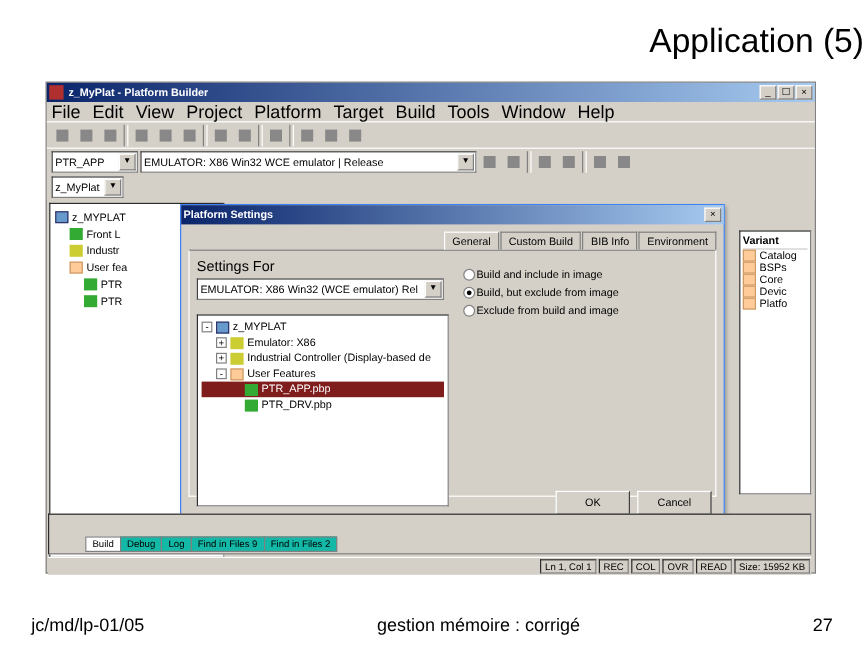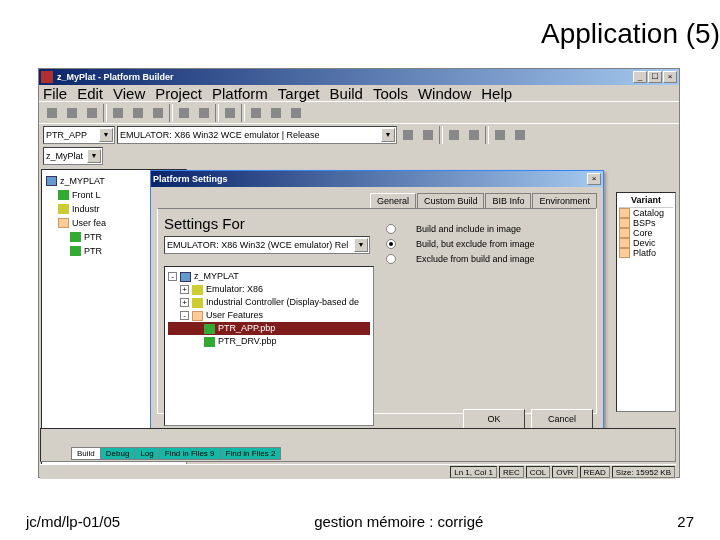--- a/index.html
+++ b/index.html
@@ -45,31 +45,31 @@
 .right-pane .hdr { font-weight: bold; padding-bottom: 2px; border-bottom: 1px solid #ccc; }
 
 
 .dialog { position: absolute; left: 150px; top: 170px; width: 454px; height: 268px; background: #d4d0c8; border: 1px solid #3b82f6; box-shadow: 2px 2px 3px rgba(0,0,0,.3); }
 .dialog .titlebar { background: linear-gradient(90deg, #0a246a, #a6caf0); }
 .dlg-tabs { display: flex; padding: 6px 6px 0 6px; font-size: 9px; gap: 1px; justify-content: flex-end; }
 .dlg-tab { padding: 2px 6px; background: #d4d0c8; border: 1px solid #808080; border-bottom: none; }
 .dlg-tab.active { background: #d4d0c8; border-top: 1px solid #fff; border-left: 1px solid #fff; position: relative; z-index: 2; }
 .dlg-body { margin: 0 6px 6px; border: 1px solid #fff; border-top-color: #808080; border-left-color: #fff; height: 206px; padding: 6px; display: flex; gap: 12px; background: #d4d0c8; }
 .settings-for { width: 210px; }
-.settings-for .lbl { font-size: 15px; margin-bottom: 2px; }
+.settings-for .lbl { font-size: 12px; margin-bottom: 2px; }
 .settings-for .combo { width: 206px; margin-bottom: 12px; }
 .settings-tree { background: #fff; border: 1px inset #808080; height: 160px; padding: 3px; font-size: 9px; line-height: 13px; overflow: hidden; }
 .settings-tree .row { display: flex; align-items: center; gap: 3px; white-space: nowrap; }
 .settings-tree .row.ind1 { padding-left: 12px; }
 .settings-tree .row.ind2 { padding-left: 24px; }
 .settings-tree .row.sel { background: #7f1d1d; color: #fff; }
 .pm { width: 9px; height: 9px; border: 1px solid #808080; text-align: center; line-height: 7px; font-size: 8px; background: #fff; }
 
 .radios { flex: 1; padding-top: 4px; font-size: 9px; }
-.radio-row { display: flex; align-items: center; gap: 20px; margin: 5px 0; }
+.radio-row { display: flex; align-items: center; gap: 1px; margin: 5px 0; }
 .radio { width: 10px; height: 10px; border: 1px solid #808080; border-radius: 50%; background: #fff; display: inline-flex; align-items: center; justify-content: center; }
 .radio.sel::after { content: ""; width: 4px; height: 4px; background: #000; border-radius: 50%; }
 
 .dlg-btns { position: absolute; right: 10px; bottom: 8px; display: flex; gap: 6px; }
 .btn { width: 62px; height: 20px; background: #d4d0c8; border: 1px solid #fff; border-right-color: #404040; border-bottom-color: #404040; font-size: 9px; text-align: center; line-height: 18px; }
 
 .bottom-panel { position: absolute; left: 40px; top: 428px; width: 636px; height: 34px; background: #d4d0c8; border: 1px inset #808080; font-size: 8px; }
 .bottom-tabs { position: absolute; bottom: 1px; left: 30px; display: flex; font-size: 8px; }
 .bottom-tab { padding: 1px 5px; border: 1px solid #808080; background: #14b8a6; margin-right: -1px; }
 .bottom-tab.active { background: #fff; }
@@ -176,21 +176,21 @@
           <div class="tree-row ind2">
             <span class="ticon green"></span>
             <span>PTR</span>
           </div>
         </div>
     </div>
     <div style="flex:1"></div>
   </div>
 </div>
 
-<div class="right-pane" style="position:absolute; left:616px; top:190px; height:220px;text-align:center;">
+<div class="right-pane" style="position:absolute; left:616px; top:190px; height:220px;">
   <div class="hdr">Variant</div>
   <div id="rightItems">
       <div class="tree-row">
         <span class="ticon folder"></span>
         <span>Catalog</span>
       </div>
       <div class="tree-row">
         <span class="ticon folder"></span>
         <span>BSPs</span>
       </div>

